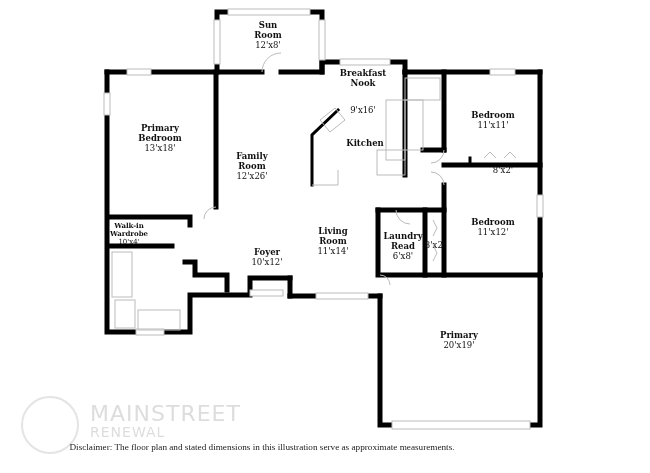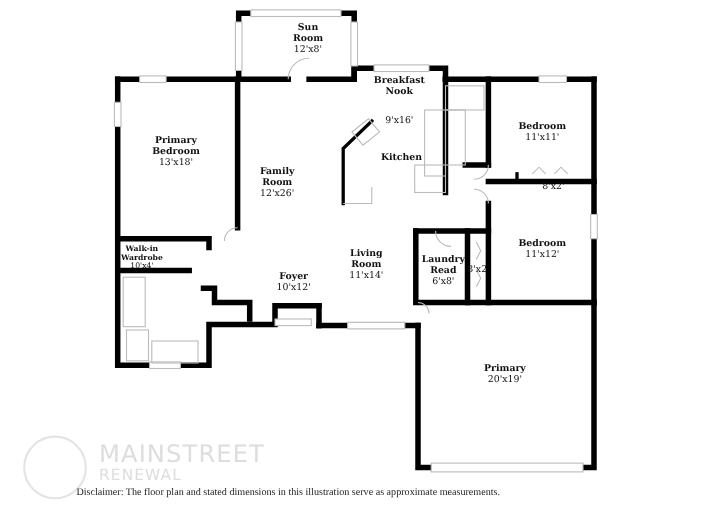--- a/index.html
+++ b/index.html
@@ -87,21 +87,21 @@
     <path d="M380 275 A10 10 0 0 1 390 285"></path>
     <path d="M444 150 A13 13 0 0 1 431 163"></path>
     <path d="M444 185 A13 13 0 0 0 431 172"></path>
     <path d="M484 158 L490 152 L496 158 M504 158 L510 152 L516 158"></path>
     <path d="M433 220 L437 228 L433 236 M433 245 L437 253 L433 261"></path>
   </g>
 
   <circle cx="50" cy="425" r="28" fill="none" stroke="#e4e4e4" stroke-width="2"></circle>
 </svg>
 
-<div class="lbl" style="left:280px;top:20px;text-align:center;">
+<div class="lbl" style="left:268px;top:20px;text-align:center;">
   <div style="white-space:pre;">Sun
 Room</div>
   <div class="d">12'x8'</div>
 </div>
 <div class="lbl" style="left:363px;top:68px;text-align:center;">
   <div style="white-space:pre;">Breakfast
 Nook</div>
 </div>
 <div class="lbl d" style="left:363px;top:105px;font-weight:normal;">9'x16'</div>
 <div class="lbl" style="left:365px;top:138px;">Kitchen</div>

